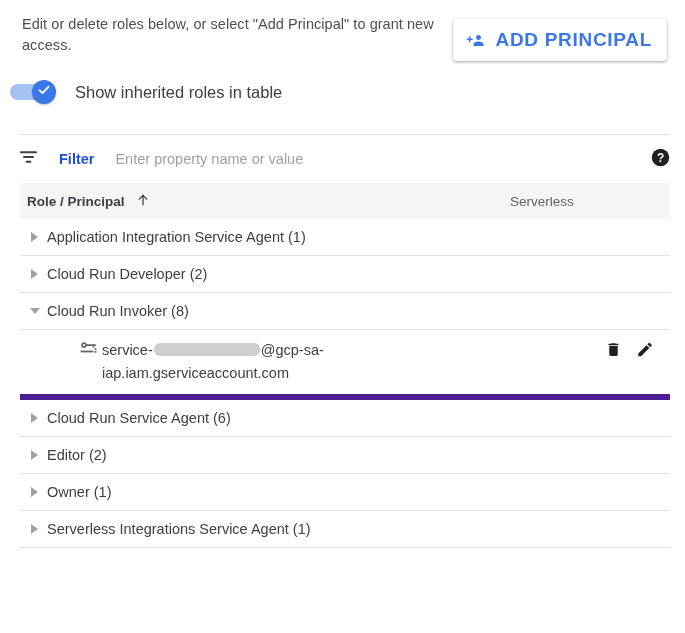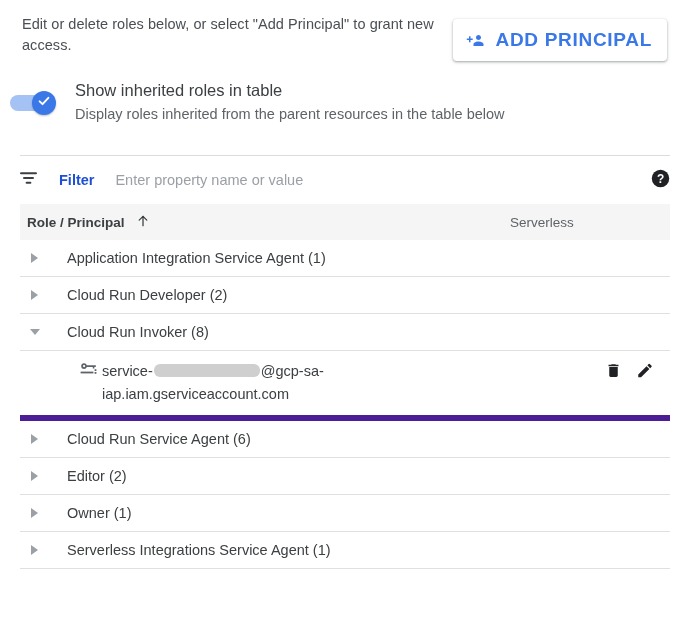--- a/index.html
+++ b/index.html
@@ -177,21 +177,21 @@
     border-bottom: 1px solid #e0e0e0;
     min-height: 35px;
     padding-left: 7px;
   }
   .row.first { border-top: none; }
 
   .role-cell {
     flex: 1 1 auto;
     display: flex;
     align-items: center;
-    gap: 24px;
+    gap: 4px;
     padding: 8px 0;
   }
   .tri {
     flex: 0 0 auto;
     width: 16px;
     height: 16px;
     display: flex;
     align-items: center;
     justify-content: center;
     cursor: pointer;
@@ -278,21 +278,20 @@
     <div class="thumb">
       <span>
         <svg width="14" height="14" viewBox="0 0 24 24" fill="none" stroke="#ffffff" stroke-width="3.2" stroke-linecap="round" stroke-linejoin="round" xmlns="http://www.w3.org/2000/svg">
           <path d="M4.5 12.5l5 5 10-11"></path>
         </svg>
       </span>
     </div>
   </div>
   <div class="toggle-texts">
     <div class="toggle-title">Show inherited roles in table</div>
-    <div class="toggle-sub">Display roles inherited from the parent resources in the table below</div>
   </div>
 </div>
 
 <div class="top-divider"></div>
 
 <div class="filter-bar">
   <div class="filter-icon-wrap">
     <span>
       <svg width="17" height="14" viewBox="0 0 17 14" fill="#3c4043" xmlns="http://www.w3.org/2000/svg">
         <rect x="0" y="1.2" width="17" height="2" rx="1"></rect>

